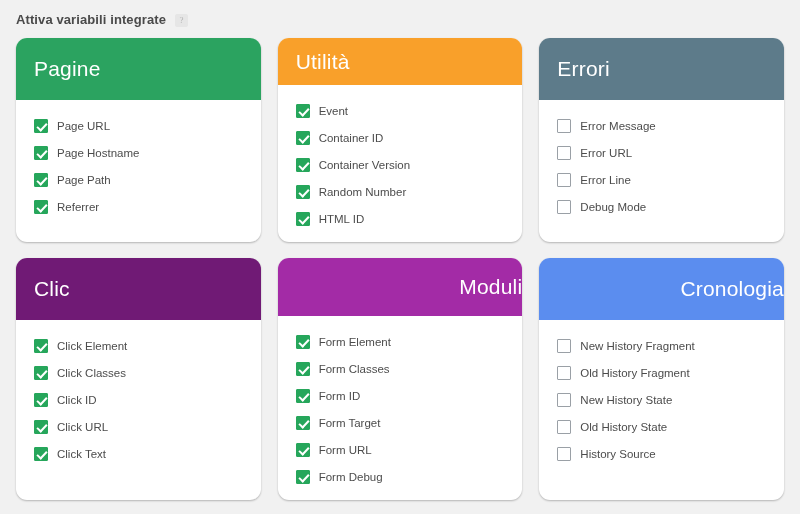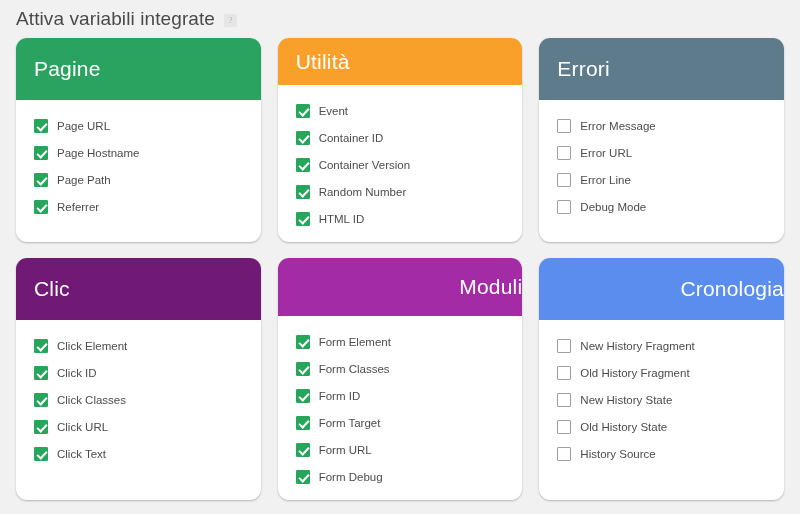--- a/index.html
+++ b/index.html
@@ -15,22 +15,22 @@
     -webkit-font-smoothing: antialiased;
   }
 
   .page-header {
     height: 38px;
     display: flex;
     align-items: center;
     padding-left: 16px;
   }
   .page-title {
-    font-size: 19px;
-    font-weight: 400;
+    font-size: 13px;
+    font-weight: 700;
     color: #4a4a4a;
     letter-spacing: 0.1px;
     text-align: center;
   }
   .help-icon {
     margin-left: 9px;
     width: 13px;
     height: 13px;
     border-radius: 2px;
     background: #e6e6e6;
@@ -215,25 +215,25 @@
       <div class="card-header" style="background: #701a75;">
         <span class="card-header-title">Clic</span>
       </div>
       <div class="card-body">
         <div class="check-row">
           <span class="cbox on"></span>
           <span class="check-label">Click Element</span>
         </div>
         <div class="check-row">
           <span class="cbox on"></span>
+          <span class="check-label">Click Classes</span>
+        </div>
+        <div class="check-row">
+          <span class="cbox on"></span>
           <span class="check-label">Click ID</span>
-        </div>
-        <div class="check-row">
-          <span class="cbox on"></span>
-          <span class="check-label">Click Classes</span>
         </div>
         <div class="check-row">
           <span class="cbox on"></span>
           <span class="check-label">Click URL</span>
         </div>
         <div class="check-row">
           <span class="cbox on"></span>
           <span class="check-label">Click Text</span>
         </div>
       </div>

